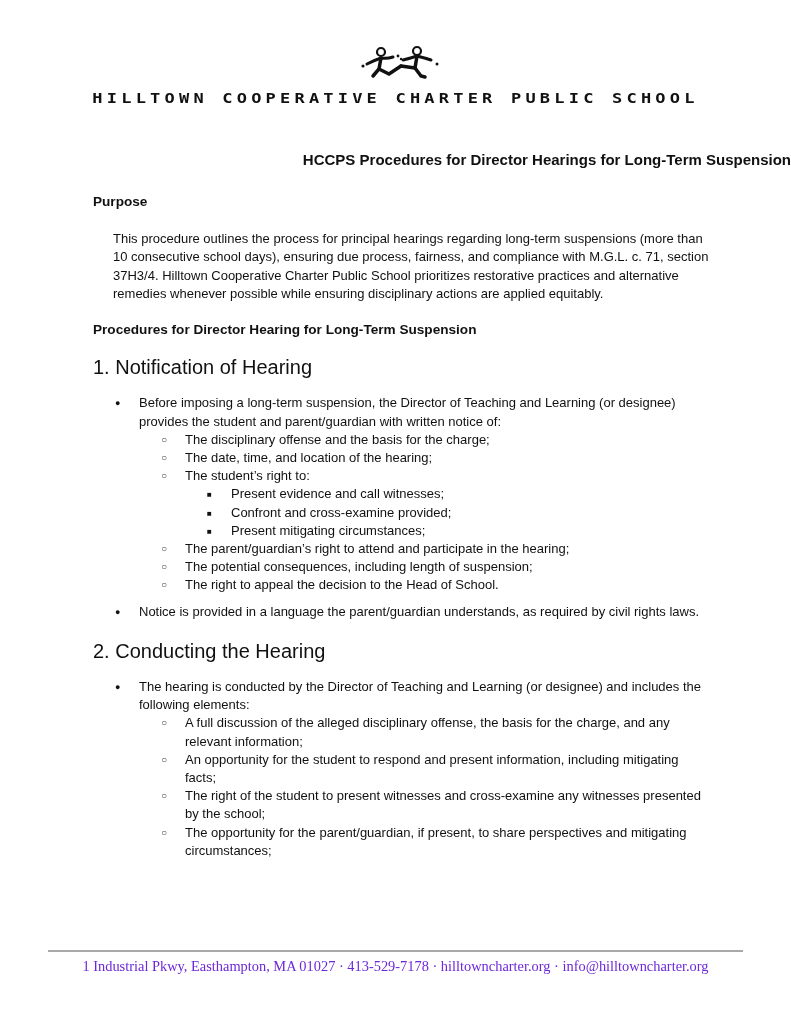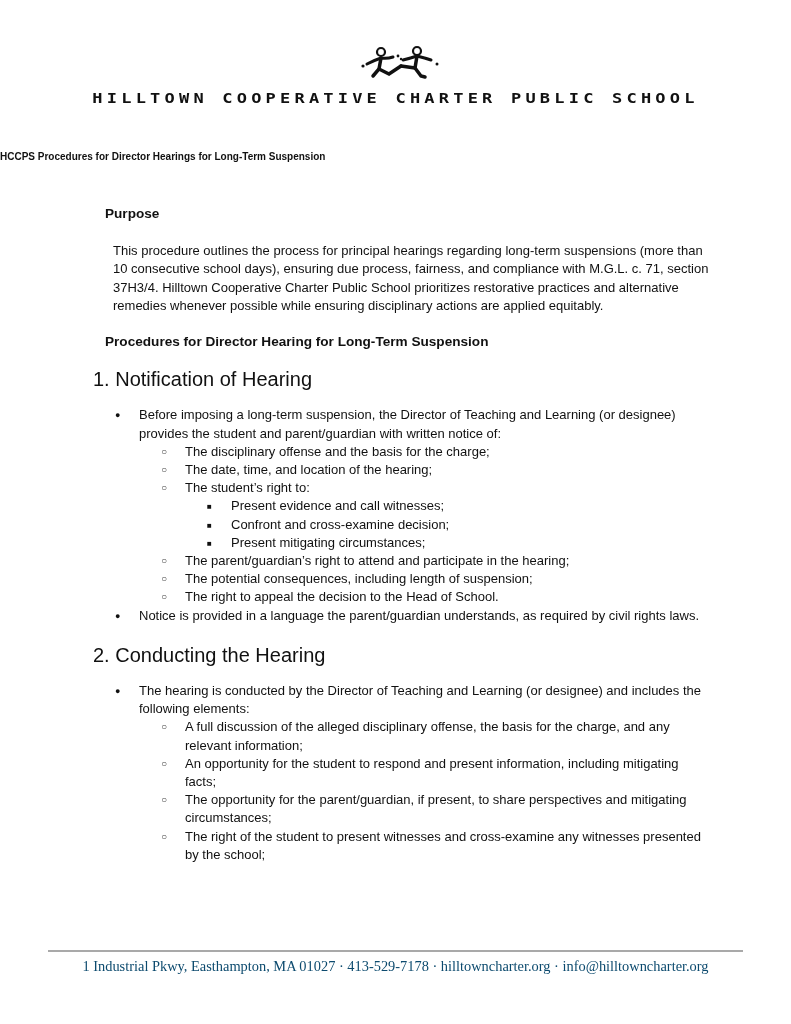--- a/index.html
+++ b/index.html
@@ -1,38 +1,38 @@
 <!DOCTYPE html>
 <html><head>
   <meta charset="utf-8">
   <style>
     html, body { margin: 0; padding: 0; background: #ffffff; }
     body { width: 791px; height: 1024px; position: relative; overflow: hidden; font-family: "Liberation Sans", sans-serif; color: #111; }
     .logo { position: absolute; left: 355px; top: 44px; width: 92px; height: 40px; }
     .school-name { position: absolute; left: 0; right: 0; top: 88px; text-align: center; font-family: "DejaVu Sans Mono", monospace; font-size: 17px; letter-spacing: 4.2px; font-weight: bold; color: #111; transform: scaleY(0.85); }
-    .title { position: absolute; left: 0; right: 0; top: 151px; text-align: left; font-weight: bold; font-size: 10px; }
+    .title { position: absolute; left: 0; right: 0; top: 151px; text-align: right; font-weight: bold; font-size: 15px; }
     .content { position: absolute; left: 93px; top: 193px; width: 620px; font-size: 13px; line-height: 18.2px; }
-    h2 { font-size: 13.6px; font-weight: bold; margin: 12px; }
+    h2 { font-size: 13.6px; font-weight: bold; margin: 0; }
     p { margin: 0; }
     .purpose-h { margin-bottom: 19px; }
     .purpose-p { margin-bottom: 18px; margin-left: 20px; }
     .proc-h { margin-bottom: 19px; }
     .sec-h { font-size: 20px; margin-bottom: 18px; }
     ul { margin: 0; padding: 0; list-style: none; }
     li { position: relative; }
-    .l1 > li { padding-left: 46px; }
+    .l1 > li { padding-left: 46px; margin-top: 8px; }
     .l1 > li::before { content: "●"; position: absolute; left: 22px; font-size: 9px; top: 0; }
     .l2 > li { padding-left: 46px; }
     .l2 > li::before { content: "○"; position: absolute; left: 22px; font-size: 10px; top: 0; color: #444; }
     .l3 > li { padding-left: 46px; }
     .l3 > li::before { content: "■"; position: absolute; left: 22px; font-size: 8px; top: 1px; }
     .l1 { margin-bottom: 19px; }
     .l1.first { margin-bottom: 21px; }
     .footer-line { position: absolute; left: 48px; right: 48px; top: 950px; height: 2px; background: #a9a9a9; }
-    .footer { position: absolute; left: 0; right: 0; top: 958px; text-align: center; font-family: "Liberation Serif", serif; font-size: 14.4px; color: #0c4a6e; }
+    .footer { position: absolute; left: 0; right: 0; top: 958px; text-align: center; font-family: "Liberation Serif", serif; font-size: 14.4px; color: #6d28d9; }
   </style>
 </head>
 <body>
 
 <div class="logo">
   <svg width="92" height="40" viewBox="0 0 92 40">
     <g fill="none" stroke="#111" stroke-linecap="round">
       <circle cx="26" cy="8" r="4" stroke-width="2.2"></circle>
       <circle cx="62" cy="7" r="4" stroke-width="2.2"></circle>
       <path d="M12 20 Q20 16 26 14 Q32 15 38 13" stroke-width="3"></path>
@@ -64,40 +64,40 @@
   <ul class="l1 first">
     <li>
       <span>Before imposing a long-term suspension, the Director of Teaching and Learning (or designee) provides the student and parent/guardian with written notice of:</span>
       <ul class="l2">
         <li>The disciplinary offense and the basis for the charge;</li>
         <li>The date, time, and location of the hearing;</li>
         <li>
           <span>The student’s right to:</span>
           <ul class="l3">
             <li>Present evidence and call witnesses;</li>
-            <li>Confront and cross-examine decision;</li>
+            <li>Confront and cross-examine provided;</li>
             <li>Present mitigating circumstances;</li>
           </ul>
         </li>
         <li>The parent/guardian’s right to attend and participate in the hearing;</li>
         <li>The potential consequences, including length of suspension;</li>
         <li>The right to appeal the decision to the Head of School.</li>
       </ul>
     </li>
     <li>Notice is provided in a language the parent/guardian understands, as required by civil rights laws.</li>
   </ul>
 
   <div class="sec-h">2. Conducting the Hearing</div>
   <ul class="l1">
     <li>
       <span>The hearing is conducted by the Director of Teaching and Learning (or designee) and includes the following elements:</span>
       <ul class="l2">
         <li>A full discussion of the alleged disciplinary offense, the basis for the charge, and any relevant information;</li>
         <li>An opportunity for the student to respond and present information, including mitigating facts;</li>
+        <li>The right of the student to present witnesses and cross-examine any witnesses presented by the school;</li>
         <li>The opportunity for the parent/guardian, if present, to share perspectives and mitigating circumstances;</li>
-        <li>The right of the student to present witnesses and cross-examine any witnesses presented by the school;</li>
       </ul>
     </li>
   </ul>
 </div>
 
 <div class="footer-line"></div>
 <div class="footer">1 Industrial Pkwy, Easthampton, MA 01027 · 413-529-7178 · hilltowncharter.org · info@hilltowncharter.org</div>
 
 </body></html>

